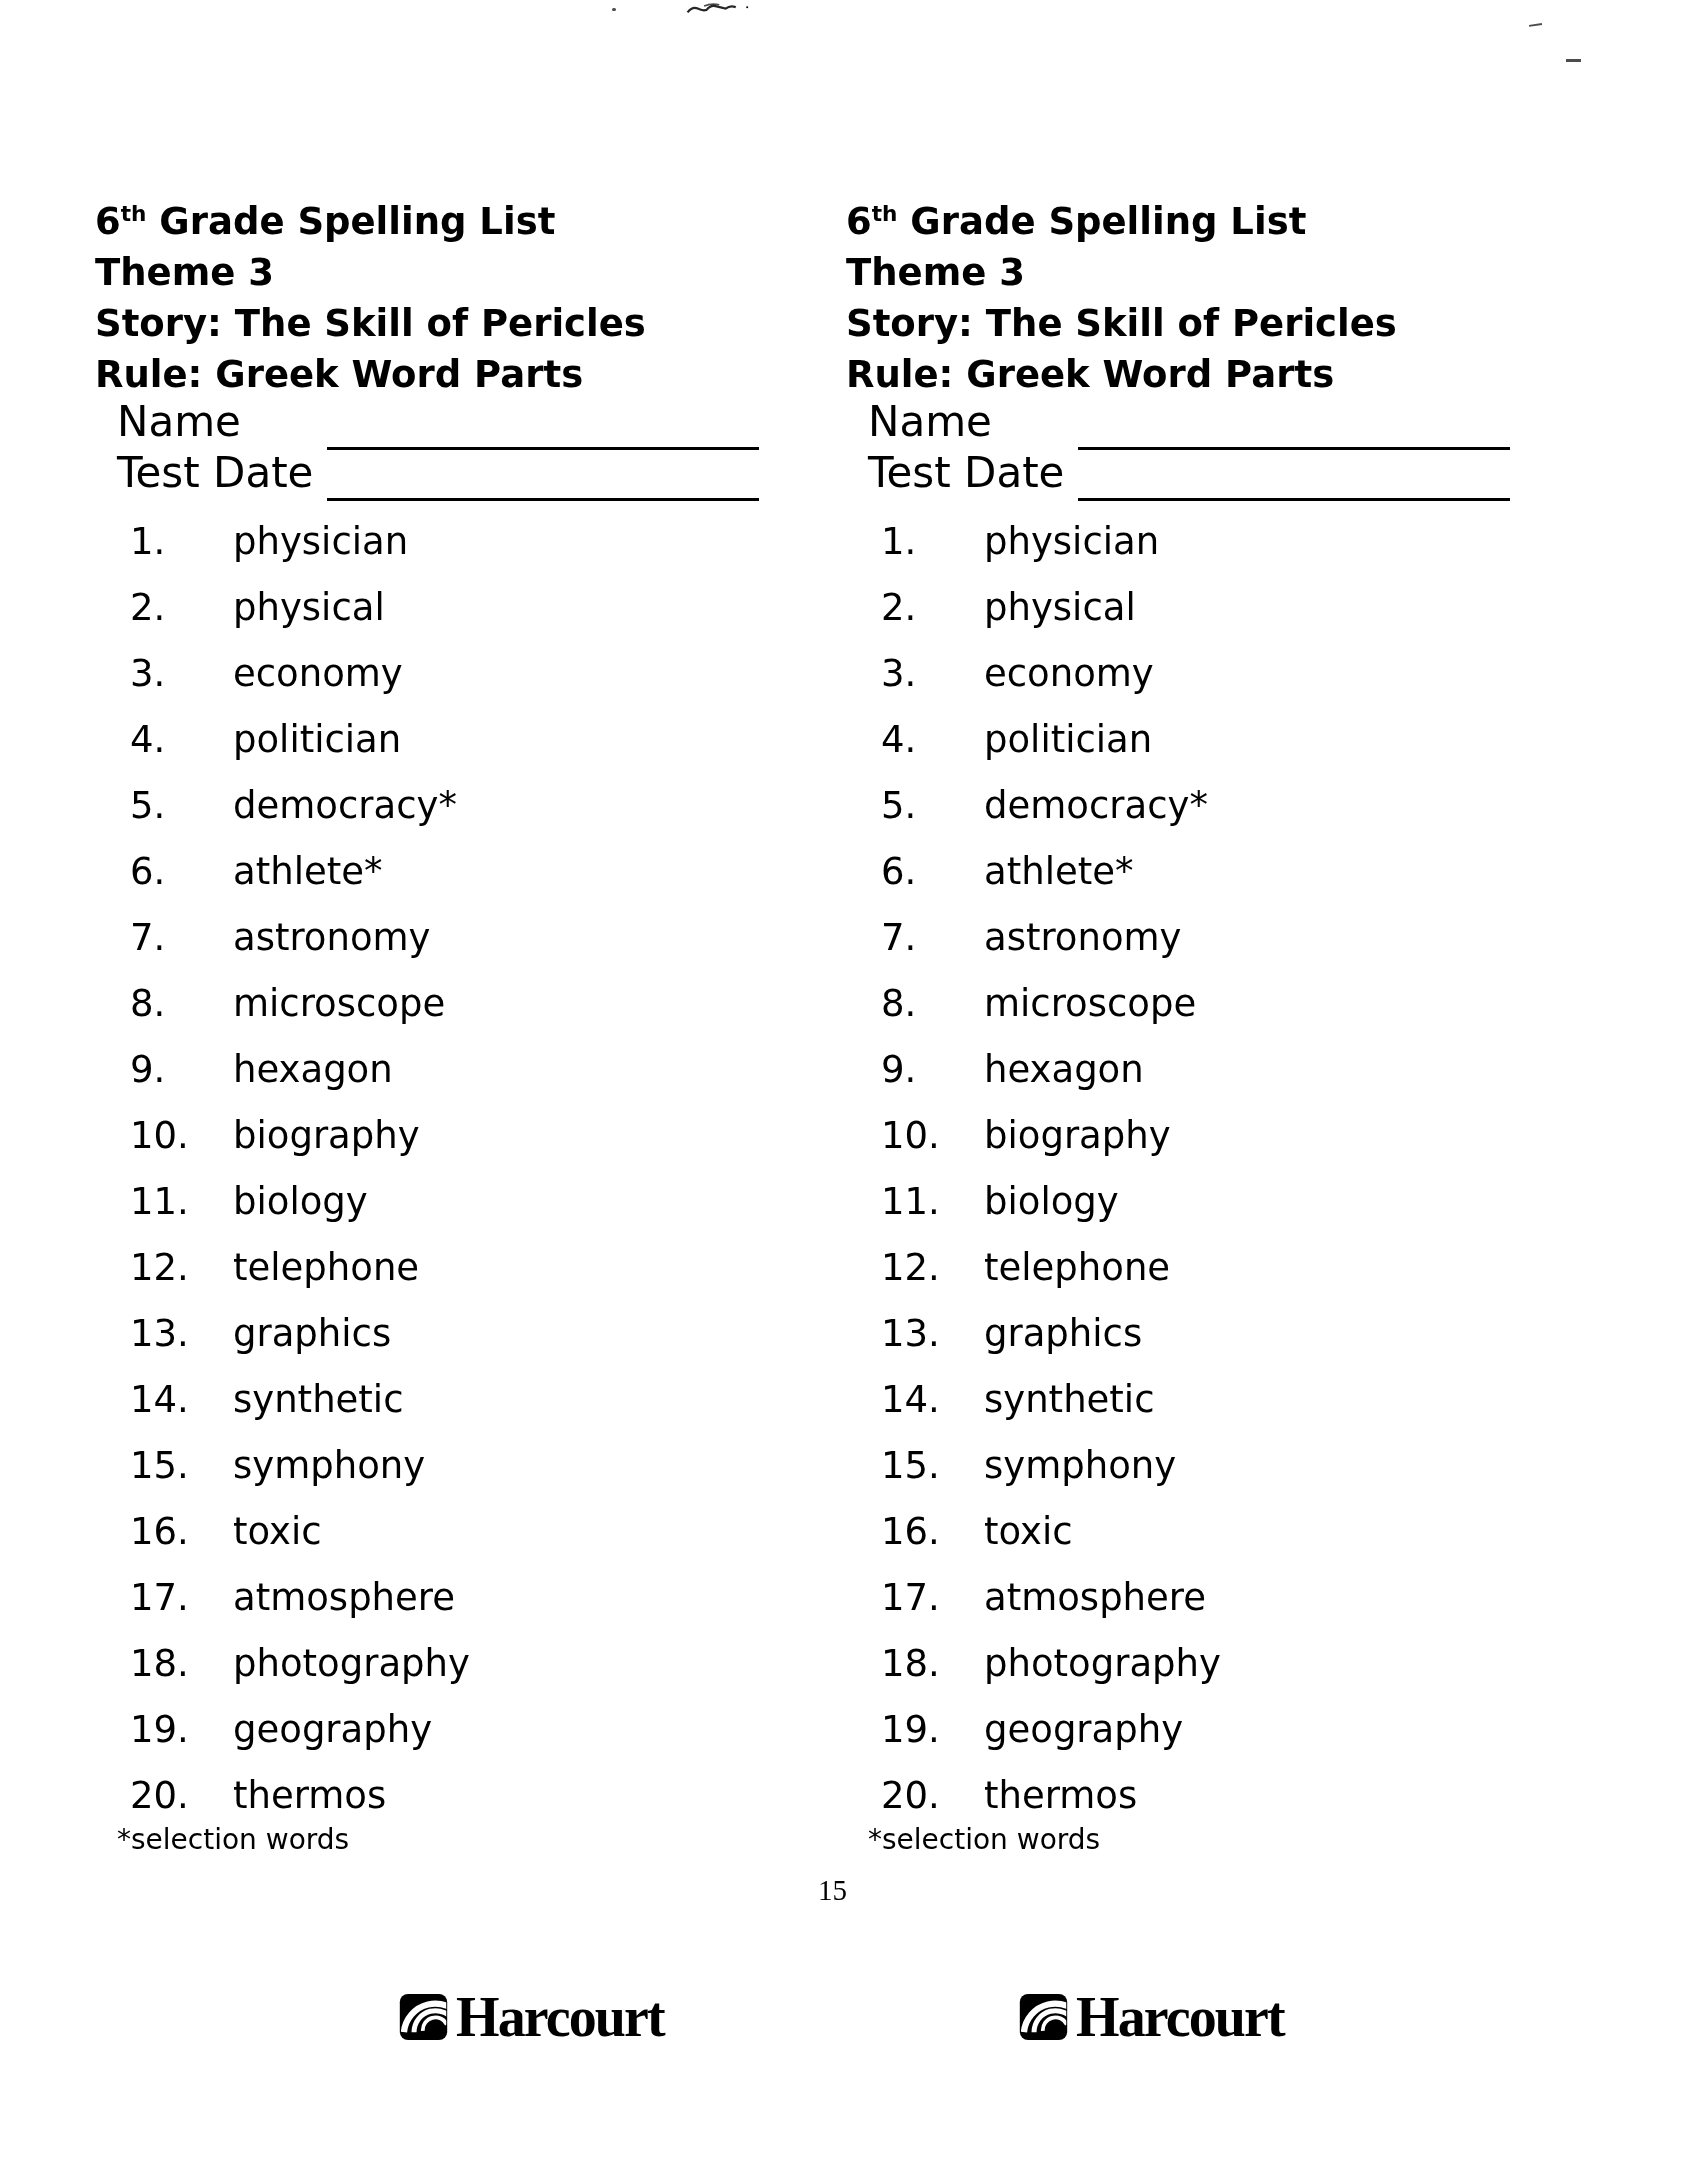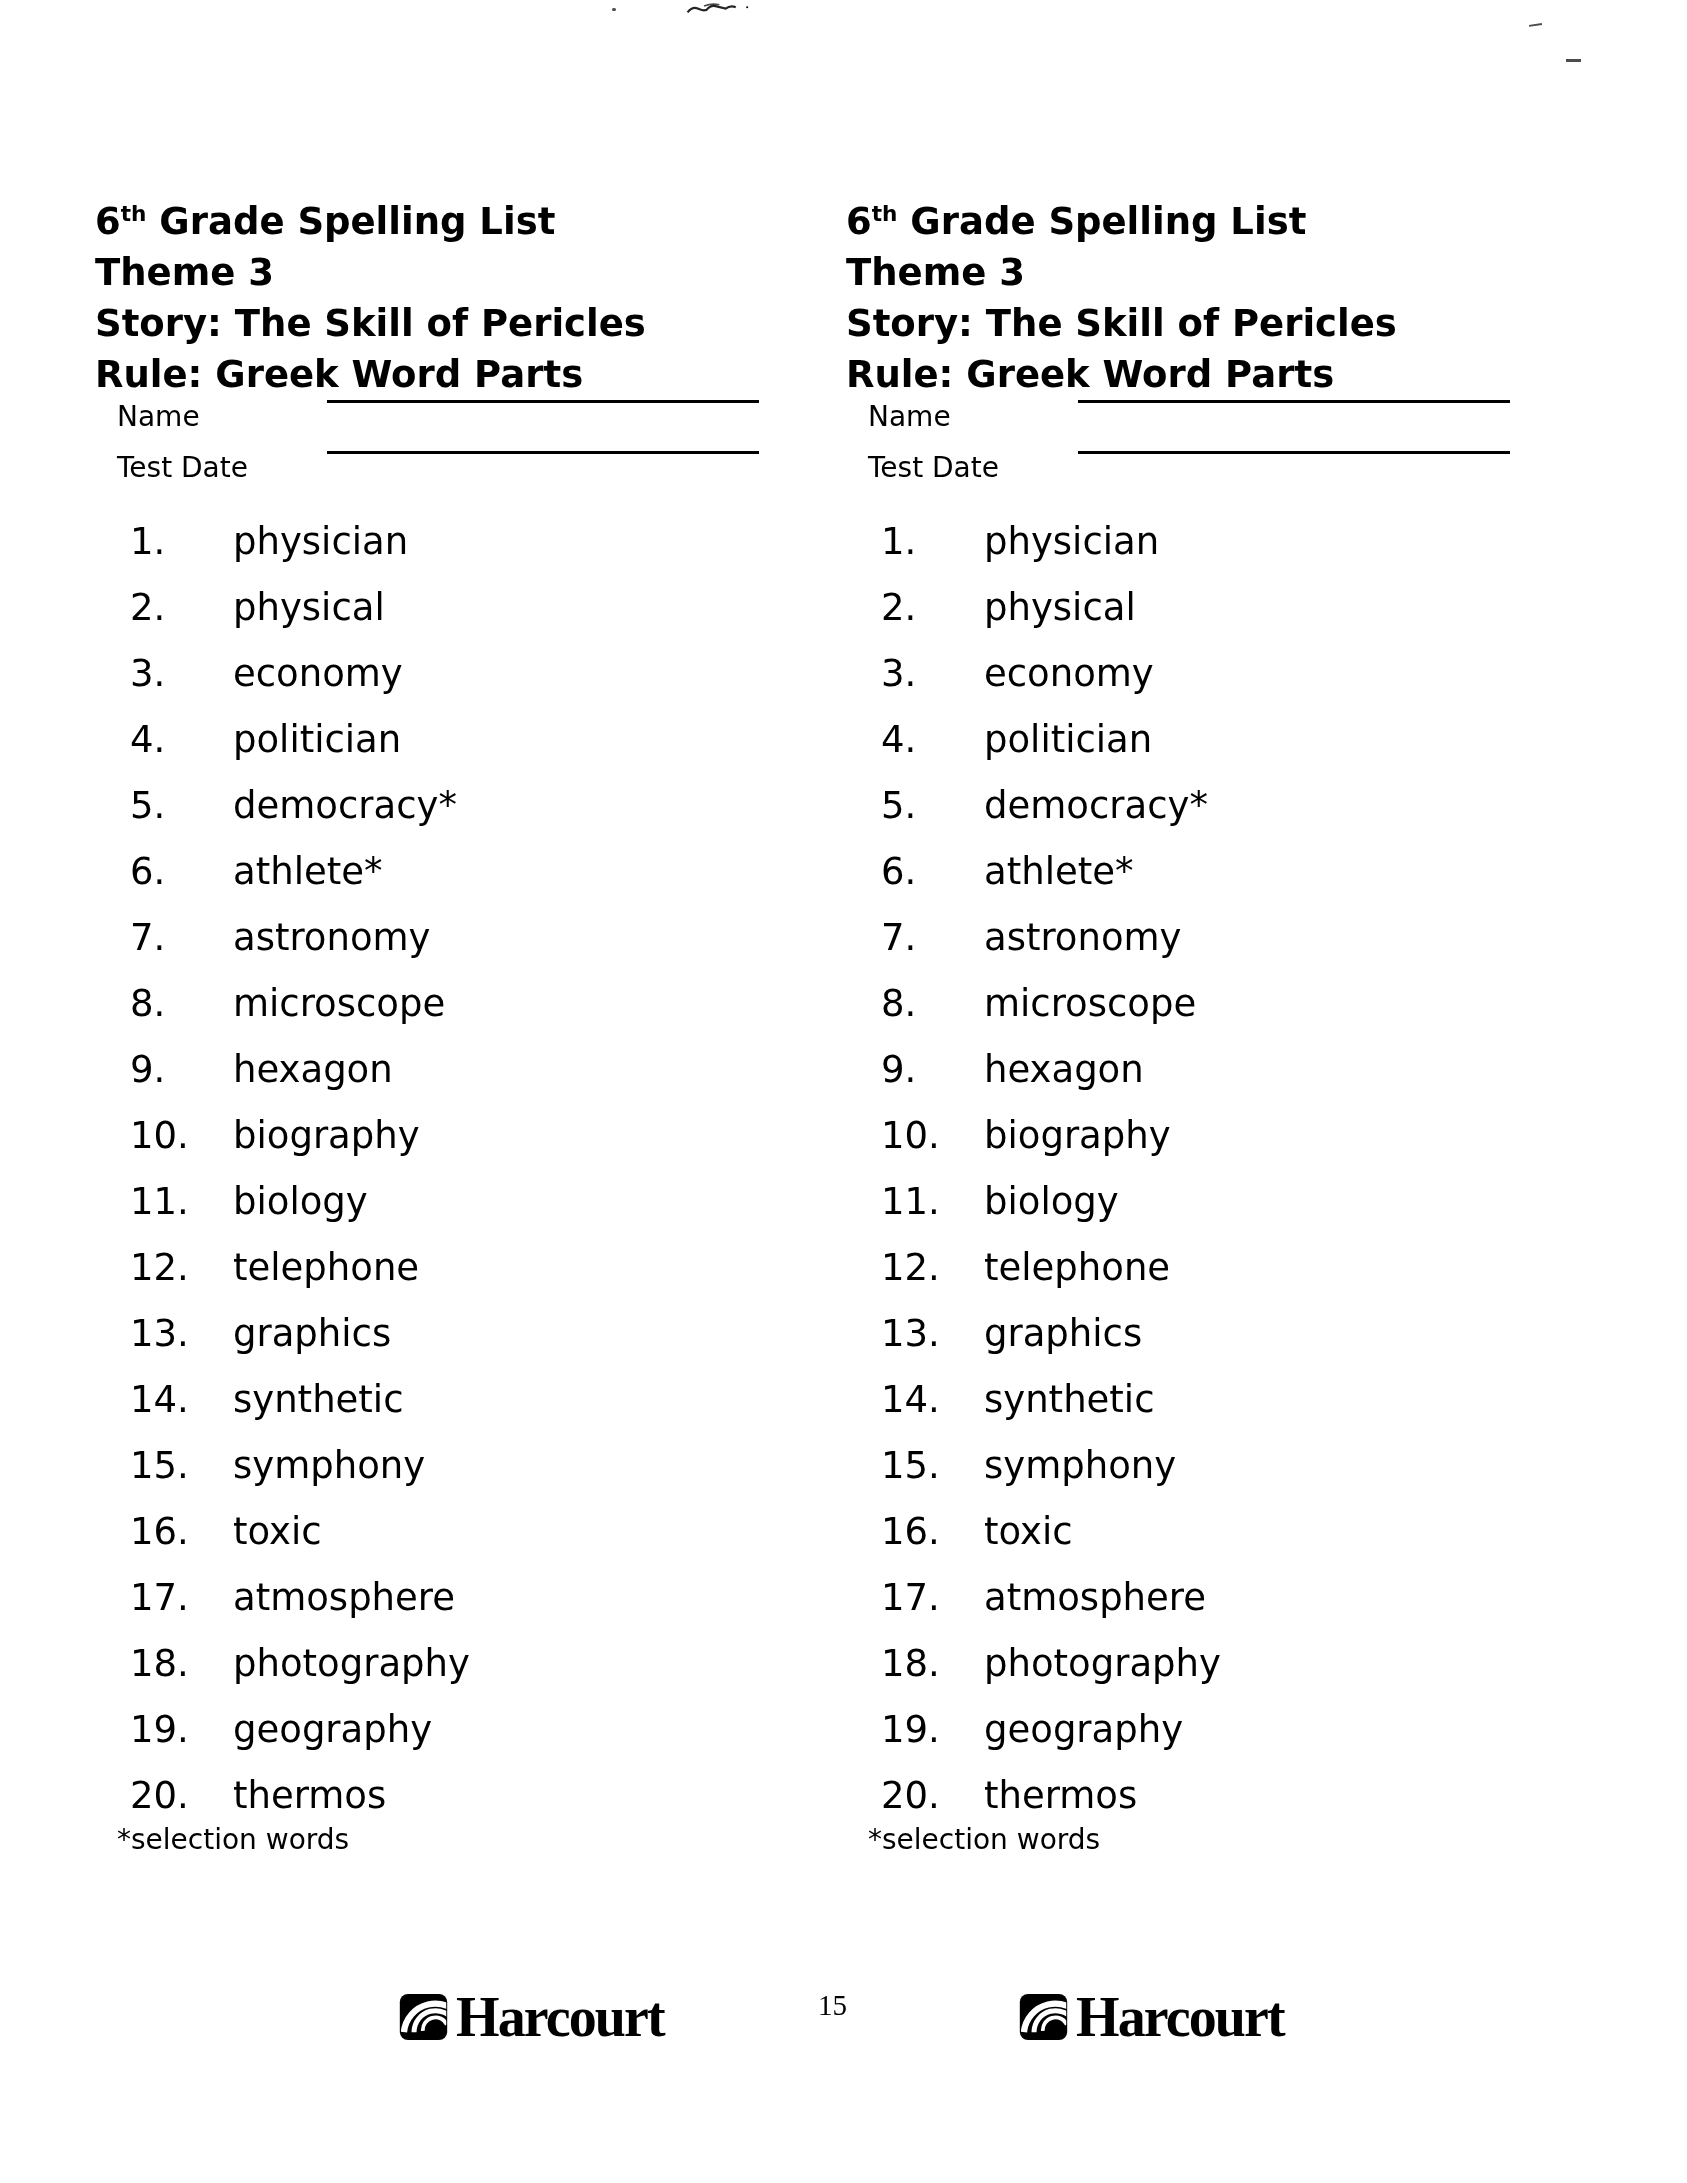--- a/index.html
+++ b/index.html
@@ -12,42 +12,42 @@
   .page{position:absolute;inset:0;}
 
   
   .col{position:absolute;top:196px;width:700px;}
   .col.left{left:95px;}
   .col.right{left:846px;}
 
   .title-block{font-weight:bold;font-size:37px;line-height:51px;}
   .title-block sup{font-size:21.6px;vertical-align:super;line-height:0;}
 
-  .field{display:flex;align-items:flex-start;height:51px;font-size:28px;}
+  .field{display:flex;align-items:flex-end;height:51px;font-size:42px;}
   .flabel{flex:0 0 232px;box-sizing:border-box;padding-left:22px;padding-bottom:5.1px;white-space:nowrap;}
   .fline{flex:0 0 432px;height:0;border-bottom:3.2px solid #000;margin-bottom:1.3px;}
 
   .wordlist{list-style:none;margin:6.4px 0 0 0;padding:0;}
   .wordlist li{display:flex;align-items:center;height:66px;font-size:37px;}
   .num{flex:0 0 138px;box-sizing:border-box;padding-left:35px;}
   .word{flex:1;}
 
   .footnote{font-size:28px;padding-left:22px;margin-top:-5.1px;}
 
   
   .logo{position:absolute;top:1989px;display:flex;align-items:center;gap:7px;height:55px;}
   .logo.l1{left:398px;}
   .logo.l2{left:1018px;}
   .logo svg{width:51px;height:48px;display:block;}
   .wordmark{
     font-family:"Liberation Serif",serif;font-weight:bold;
     font-size:56px;line-height:1;letter-spacing:-1.9px;
   }
   .pageno{
-    position:absolute;top:1989px;left:818px;
+    position:absolute;top:1874px;left:818px;
     font-family:"Liberation Serif",serif;font-size:29px;
   }
 
   
   .artifact{position:absolute;left:686px;top:1.3px;}
   .speck{position:absolute;background:#000;opacity:.7;}
   .speck.s1{left:1529px;top:24px;width:12.7px;height:1.9px;transform:rotate(-8deg);}
   .speck.s2{left:1566px;top:59px;width:15.3px;height:2.5px;}
   .speck.s3{left:612px;top:7.6px;width:3.8px;height:3.8px;border-radius:50%;}
 </style>

